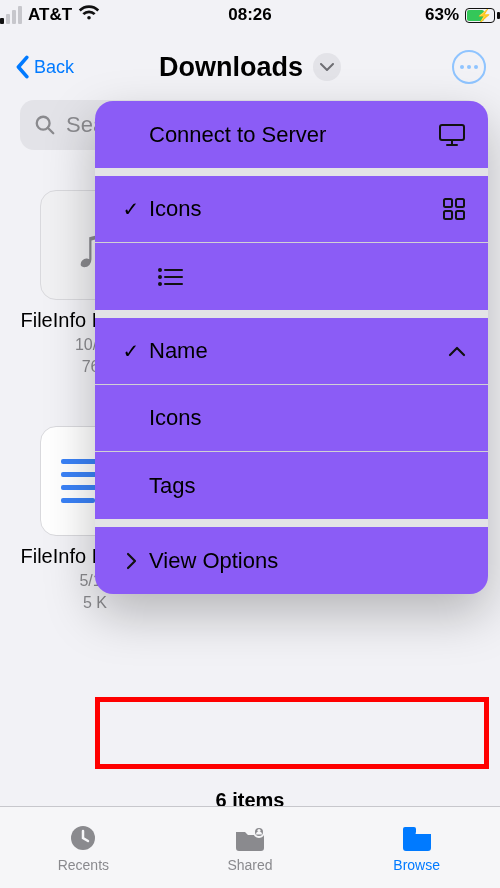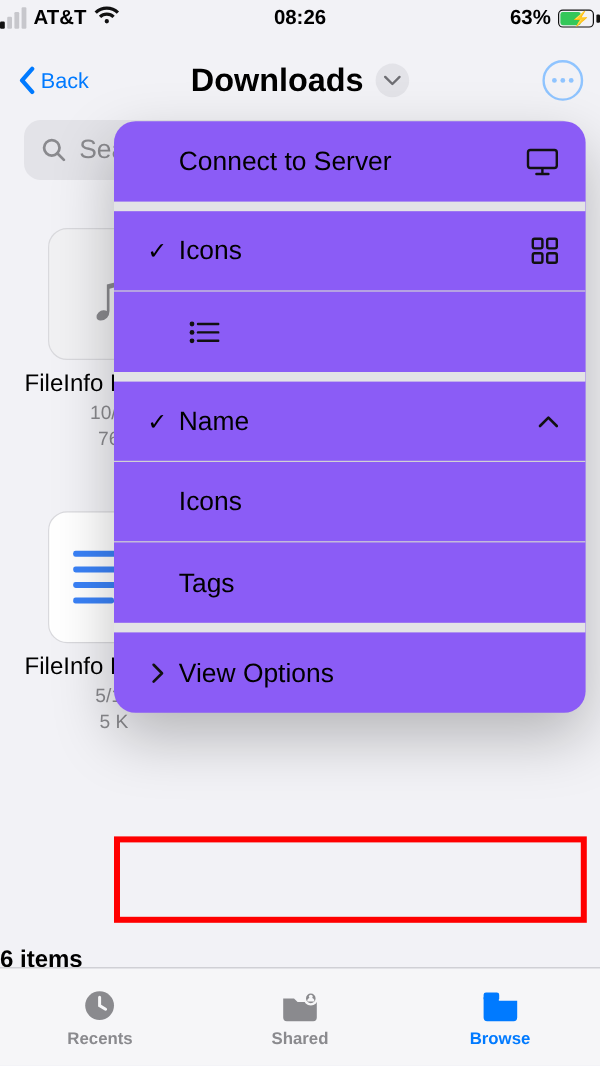--- a/index.html
+++ b/index.html
@@ -37,23 +37,23 @@
   .file { width:150px; display:flex; flex-direction:column; align-items:center; margin-bottom:50px; }
   .thumb { width:110px; height:110px; border:1px solid #d9d9dd; border-radius:16px; background:#fff; display:flex; align-items:center; justify-content:center; position:relative; overflow:hidden; }
   .thumb.audio { background:#f1f1f3; }
   .note { color:#8a8a8e; font-size:60px; }
   .lines { display:flex; flex-direction:column; gap:8px; padding:20px; width:100%; }
   .lines span { height:5px; background:#3a82f7; border-radius:2px; }
   .lines span:last-child { width:50%; }
   .fname { font-size:20px; text-align:center; margin-top:8px; line-height:1.2; }
   .fmeta { font-size:16px; color:#8a8a8e; text-align:center; margin-top:4px; }
   
-  .item-count { position:absolute; bottom:76px; left:0; right:0; font-weight:700; font-size:20px; }
-  
-  .tabbar { position:absolute; bottom:0; left:0; right:0; height:82px; border-top:1px solid #c7c7cc; background:#f6f6f8; display:flex;font-weight:bold; }
+  .item-count { position:absolute; bottom:76px; left:0; right:0; text-align:center; font-weight:700; font-size:20px; }
+  
+  .tabbar { position:absolute; bottom:0; left:0; right:0; height:82px; border-top:1px solid #c7c7cc; background:#f6f6f8; display:flex; }
   .tab { flex:1; display:flex; flex-direction:column; align-items:center; justify-content:center; gap:4px; color:#8a8a8e; font-size:14px; }
   .tab.active { color:#007aff; }
   .tab svg { width:34px; height:30px; }
   
   .popover { position:absolute; top:101px; left:95px; right:12px; background:#8b5cf6; border-radius:18px; overflow:hidden; box-shadow:0 20px 50px rgba(0,0,0,0.25); }
   .prow { height:67px; display:flex; align-items:center; padding:0 22px; font-size:22px; position:relative; }
   .prow.sep { border-bottom:1px solid #d1d1d4; }
   .psec-gap { height:8px; background:#e3e3e6; }
   .pcheck { width:28px; display:flex; justify-content:center; margin-right:4px; font-size:20px; }
   .pcheck.hidden { visibility:hidden; }

